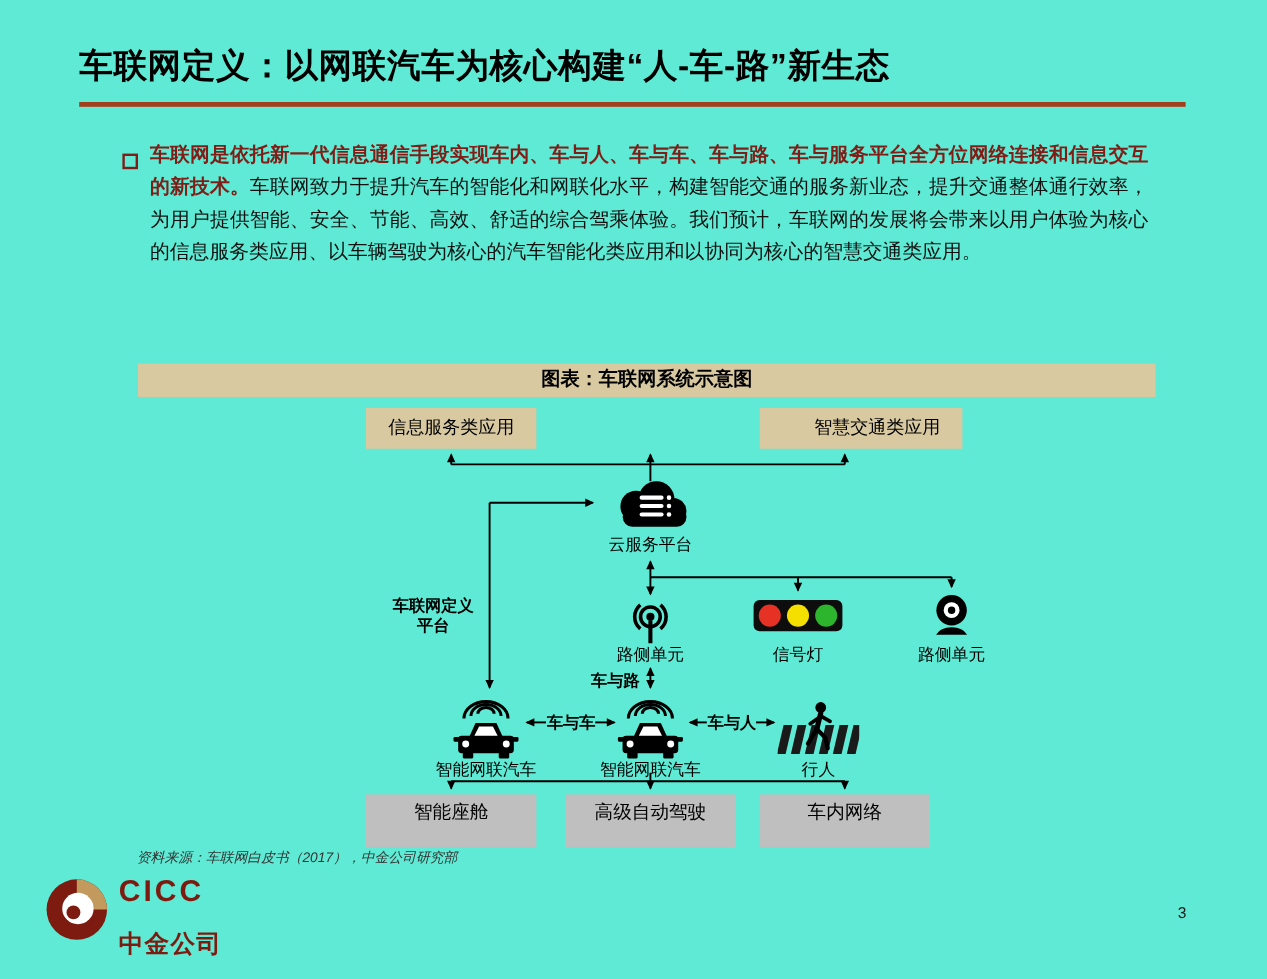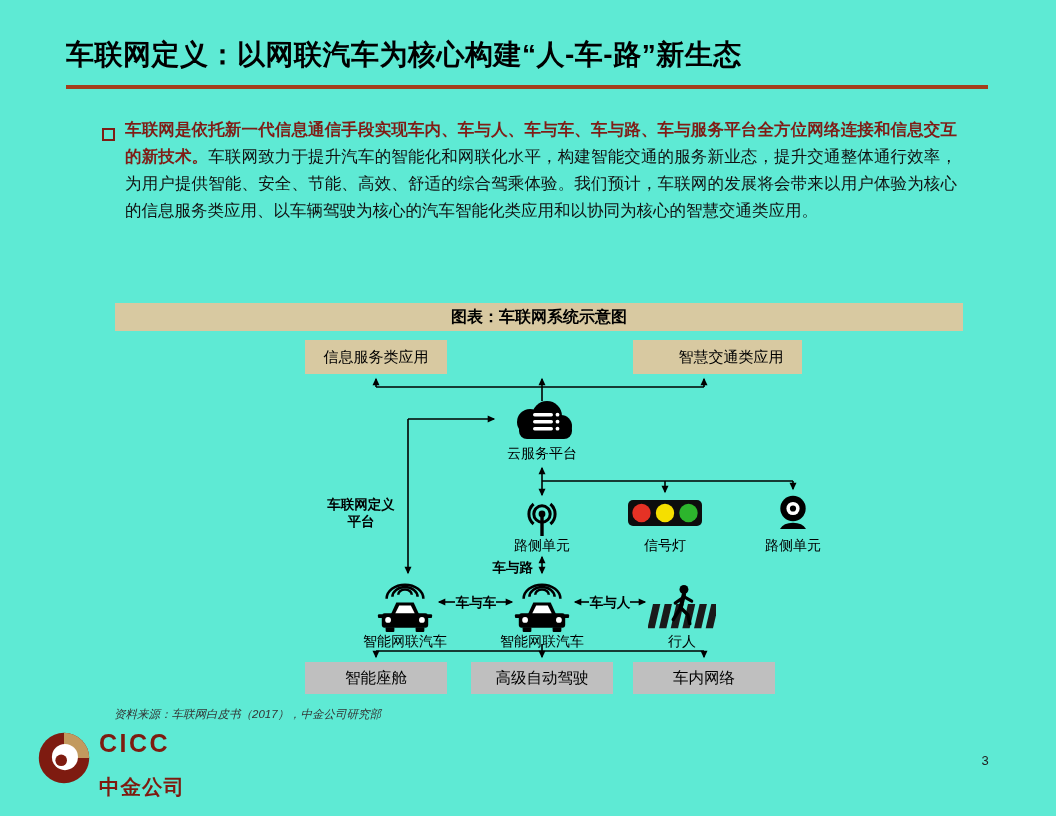--- a/index.html
+++ b/index.html
@@ -14,21 +14,21 @@
   
   .bullet-square{left:102px;top:128px;width:9px;height:9px;border:2px solid #7F1D16;}
   .summary{left:125px;top:116px;width:832px;font-size:16.5px;line-height:27px;color:#111;text-align:justify;}
   .summary .em{font-weight:bold;color:#7F1D16;}
   
   .fig-header{left:115px;top:303px;width:848px;height:28px;background:#D8C9A1;
     text-align:center;line-height:28px;font-weight:bold;font-size:16px;color:#000;}
   .diagram{left:115px;top:331px;width:848px;height:372px;}
   .diagram svg.connectors{position:absolute;left:0;top:0;}
   .tanbox{background:#D8C9A1;height:34px;line-height:34px;text-align:center;font-size:15px;color:#000;}
-  .graybox{background:#BFBFBF;height:32px;line-height:32px;text-align:center;font-size:15.5px;color:#000;}
+  .graybox{background:#BFBFBF;height:44px;line-height:32px;text-align:center;font-size:15.5px;color:#000;}
   .node-label{font-weight:normal;font-size:14px;color:#000;text-align:center;}
   .edge-label{font-weight:bold;font-size:13.5px;color:#000;text-align:center;line-height:17px;}
   .pre{white-space:pre-line;}
   
   .source-line{left:114px;top:707px;font-size:11.5px;font-style:italic;color:#333;}
   .logo-text{left:99px;top:731px;color:#7E1B10;line-height:1;}
   .logo-text .en{font-size:25px;font-weight:bold;letter-spacing:2.5px;}
   .logo-text .cn{font-size:20.5px;font-weight:bold;letter-spacing:1px;margin-top:21px;}
   .page-number{left:975px;top:753px;width:20px;text-align:center;font-size:13px;color:#222;}
 </style>

